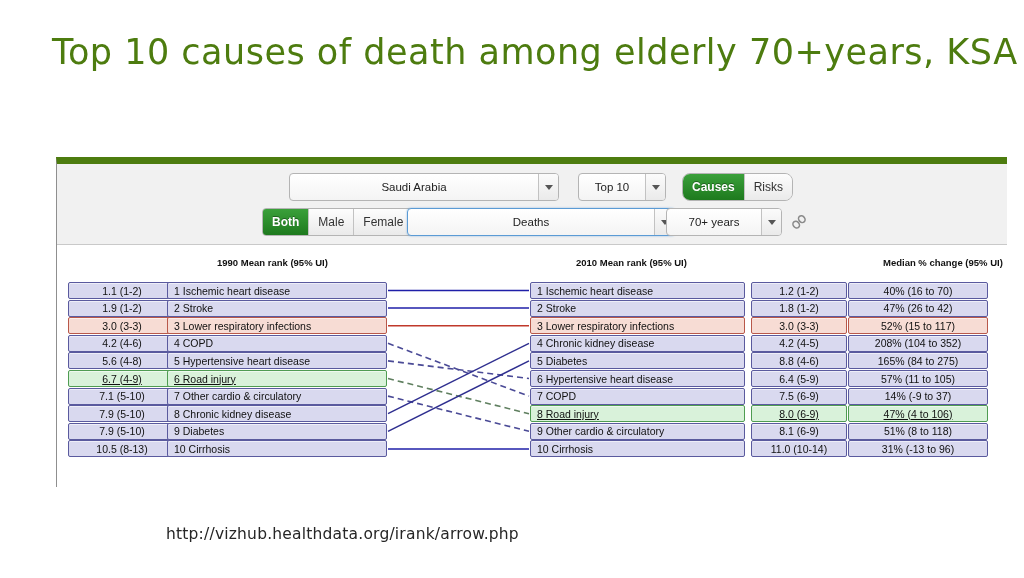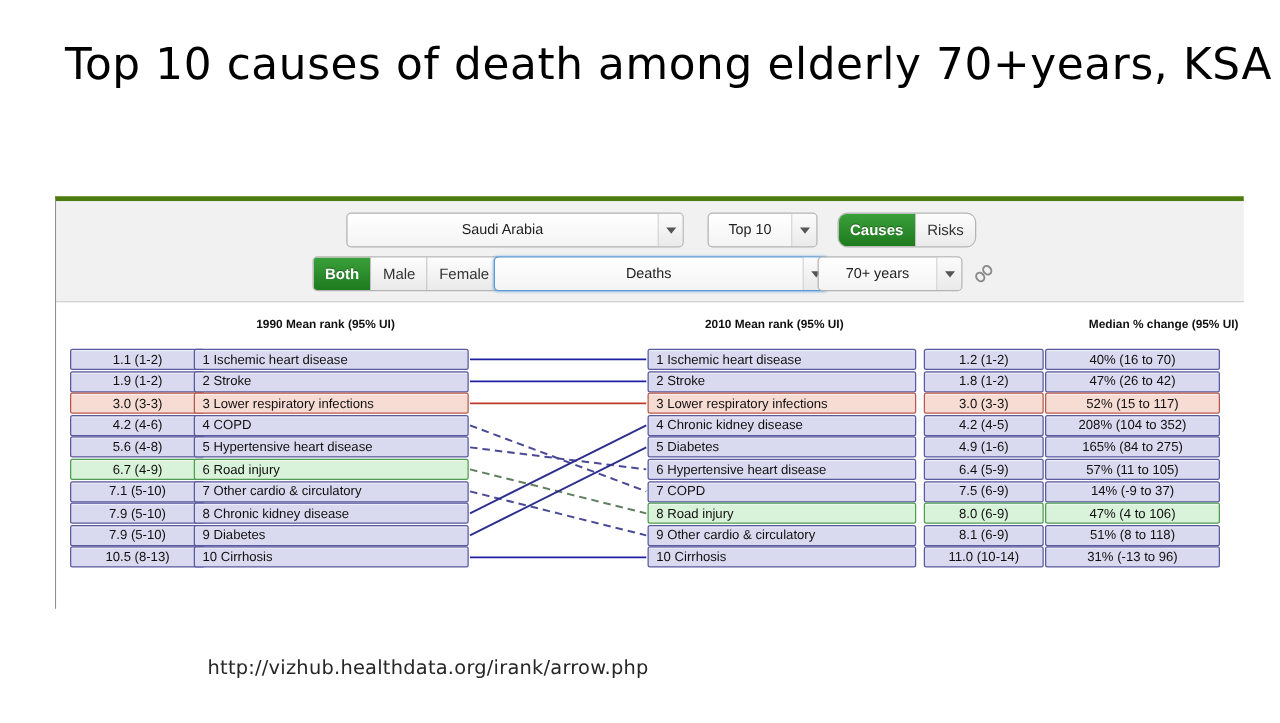--- a/index.html
+++ b/index.html
@@ -12,33 +12,33 @@
   }
 
   
   #slide-title{
     position:absolute;
     left:52px; top:32px;
     width:940px;
     font-size:35px;
     font-weight:400;
     letter-spacing:.5px;
-    color:#000000;
+    color:#4d7c0f;
     white-space:nowrap;
     font-family:"DejaVu Sans", sans-serif;
   }
 
   
   #app-panel{
     position:absolute;
-    left:44px; top:157px;
+    left:56px; top:157px;
     width:951px; height:330px;
     background:#ffffff;
     border-left:1px solid #8f8f8f;
-    border-top:4px solid #4d7c0f;
+    border-top:7px solid #4d7c0f;
     box-sizing:border-box;
   }
 
   
   #toolbar{
     position:relative;
     height:81px;
     background:#f1f1f1;
     border-bottom:1px solid #c9c9c9;
     box-sizing:border-box;
@@ -127,21 +127,21 @@
     position:absolute;height:17px;box-sizing:border-box;
     border:1px solid #5a5a9e;
     background:#d9d9ef;
     border-radius:2px;
     font-size:10.5px;color:#101010;
     display:flex;align-items:center;
     white-space:nowrap;overflow:hidden;
     box-shadow:0 1px 0 rgba(255,255,255,.55) inset;
   }
   .cell.hl-red{background:#f7dcd4;border-color:#b8584a;}
-  .cell.hl-green{background:#d9f2da;border-color:#4f9c52;}
+  .cell.hl-green{background:#d9f2da;border-color:#4f9c52;text-decoration:underline;}
 
   .c-rank-l{left:11px;width:108px;justify-content:center;}
   .c-name-l{left:110px;width:220px;padding-left:6px;}
   .c-name-r{left:473px;width:215px;padding-left:6px;}
   .c-rank-r{left:694px;width:96px;justify-content:center;}
   .c-chg{left:791px;width:140px;justify-content:center;}
 
   #links-svg{position:absolute;left:0;top:0;width:951px;height:248px;}
 
   
@@ -264,21 +264,21 @@
         <div class="cell c-name-r" style="top:54.6px">2 Stroke</div>
         <div class="cell c-rank-r" style="top:54.6px">1.8 (1-2)</div>
         <div class="cell c-chg" style="top:54.6px">47% (26 to 42)</div>
         <div class="cell c-name-r hl-red" style="top:72.2px">3 Lower respiratory infections</div>
         <div class="cell c-rank-r hl-red" style="top:72.2px">3.0 (3-3)</div>
         <div class="cell c-chg hl-red" style="top:72.2px">52% (15 to 117)</div>
         <div class="cell c-name-r" style="top:89.80000000000001px">4 Chronic kidney disease</div>
         <div class="cell c-rank-r" style="top:89.80000000000001px">4.2 (4-5)</div>
         <div class="cell c-chg" style="top:89.80000000000001px">208% (104 to 352)</div>
         <div class="cell c-name-r" style="top:107.4px">5 Diabetes</div>
-        <div class="cell c-rank-r" style="top:107.4px">4.9 (1-6)</div>
+        <div class="cell c-rank-r" style="top:107.4px">8.8 (4-6)</div>
         <div class="cell c-chg" style="top:107.4px">165% (84 to 275)</div>
         <div class="cell c-name-r" style="top:125px">6 Hypertensive heart disease</div>
         <div class="cell c-rank-r" style="top:125px">6.4 (5-9)</div>
         <div class="cell c-chg" style="top:125px">57% (11 to 105)</div>
         <div class="cell c-name-r" style="top:142.60000000000002px">7 COPD</div>
         <div class="cell c-rank-r" style="top:142.60000000000002px">7.5 (6-9)</div>
         <div class="cell c-chg" style="top:142.60000000000002px">14% (-9 to 37)</div>
         <div class="cell c-name-r hl-green" style="top:160.20000000000002px">8 Road injury</div>
         <div class="cell c-rank-r hl-green" style="top:160.20000000000002px">8.0 (6-9)</div>
         <div class="cell c-chg hl-green" style="top:160.20000000000002px">47% (4 to 106)</div>

